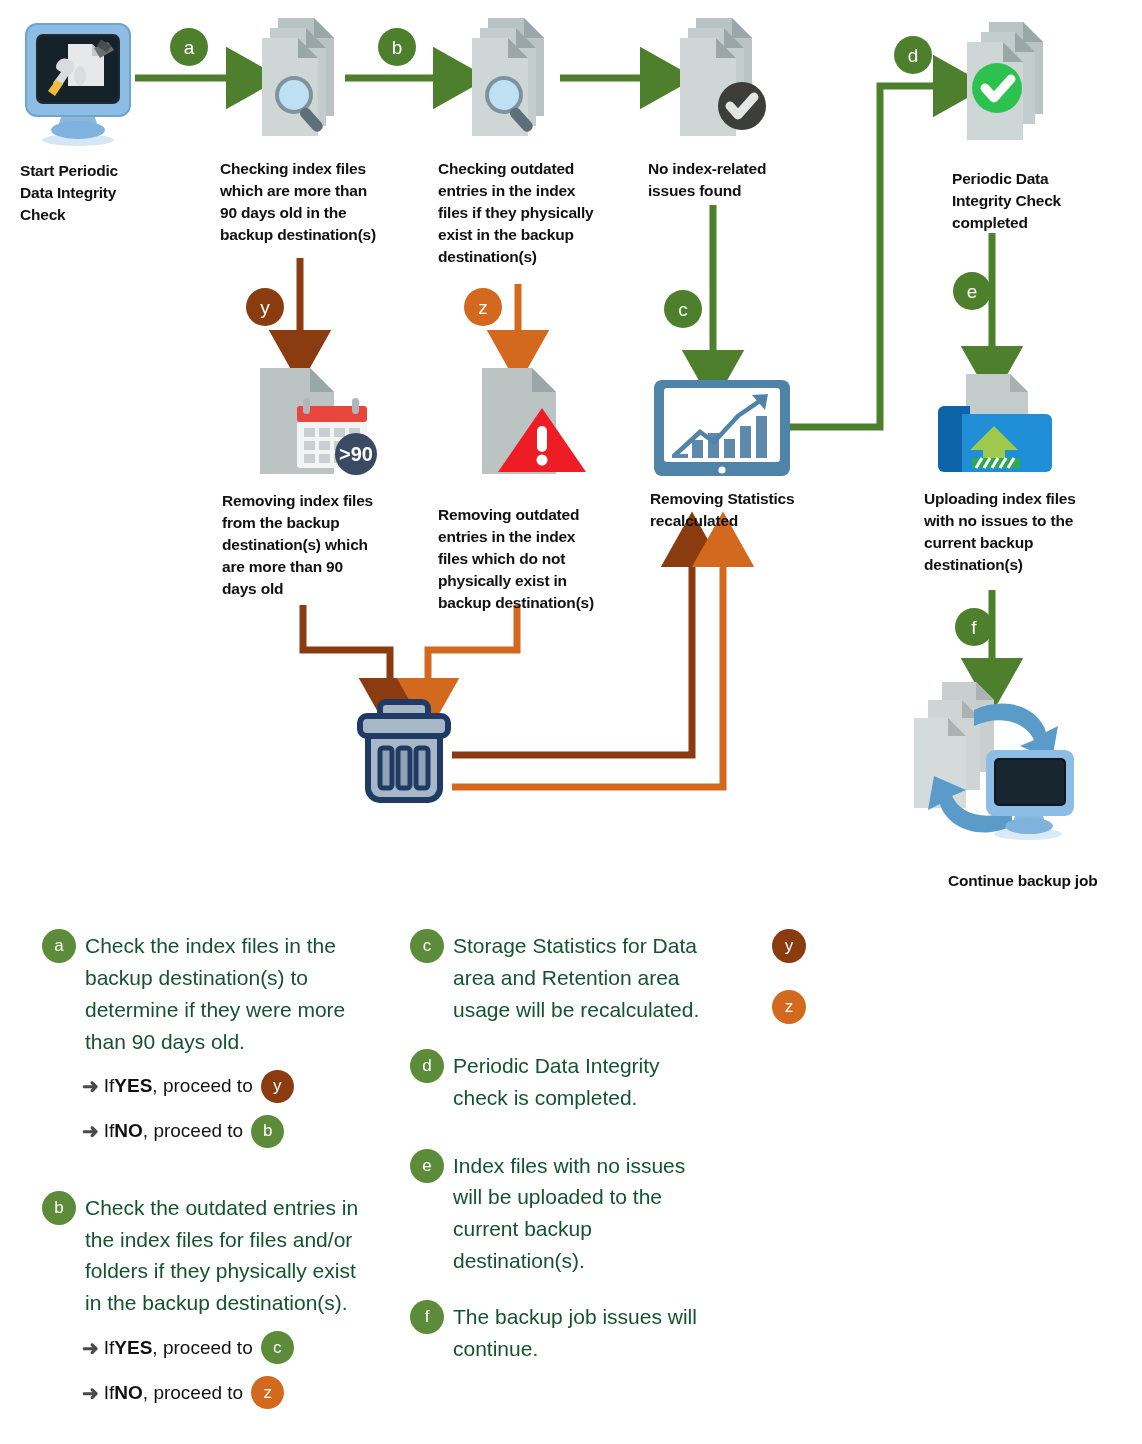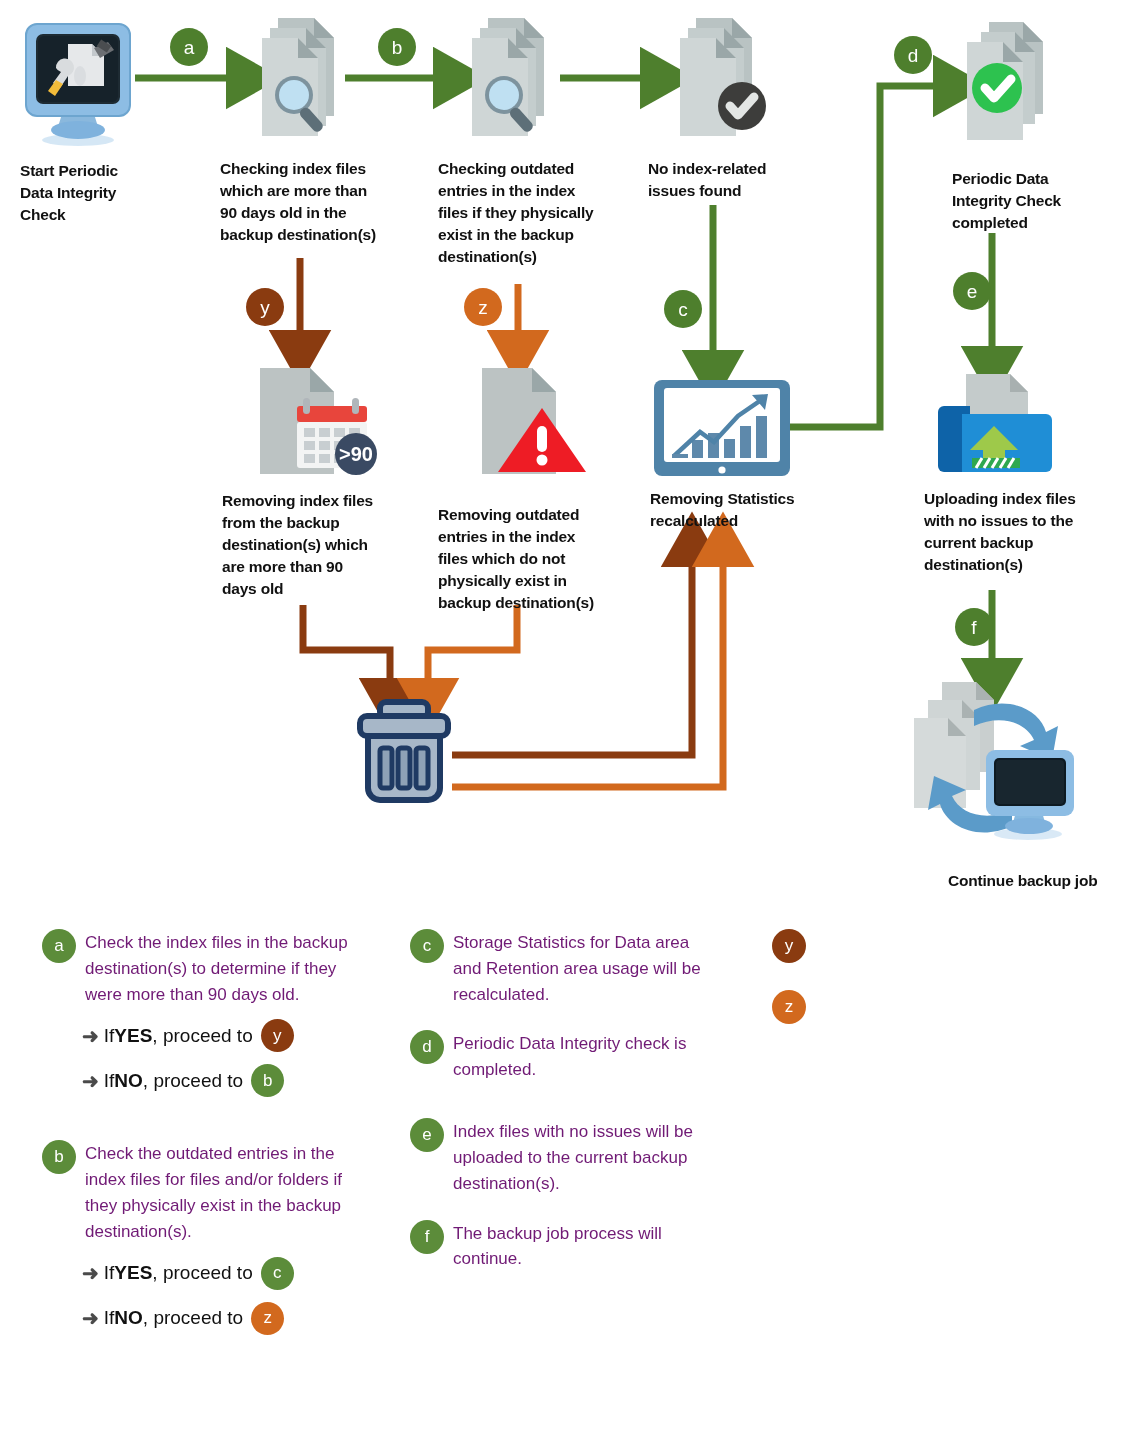--- a/index.html
+++ b/index.html
@@ -54,23 +54,23 @@
     flex: 0 0 auto;
     width: 34px; height: 34px; border-radius: 50%;
     color: #fff; font-size: 17px;
     display: flex; align-items: center; justify-content: center;
     margin-right: 9px; margin-top: 1px;
   }
   .lbadge.green  { background: #5c8c3a; }
   .lbadge.brown  { background: #8a3b10; }
   .lbadge.orange { background: #d2691e; }
   .ltext {
-    font-size: 17px;
+    font-size: 21px;
     line-height: 1.52;
-    color: #701a75;
+    color: #14532d;
     padding-top: 2px;
   }
   .sub-row {
     display: flex; align-items: center;
     margin-top: 12px; margin-left: 40px;
     font-size: 19px; color: #111;
   }
   .sub-row .arrow-gl {
     color: #4a4a4a; font-size: 20px; font-weight: bold;
     margin-right: 5px; line-height: 1;
@@ -416,21 +416,21 @@
       <div class="legend-item legend-row" style="margin-bottom:34px;">
         <div class="lbadge green">d</div>
         <div class="ltext">Periodic Data Integrity check is completed.</div>
       </div>
       <div class="legend-item legend-row" style="margin-bottom:22px;">
         <div class="lbadge green">e</div>
         <div class="ltext">Index files with no issues will be uploaded to the current backup destination(s).</div>
       </div>
       <div class="legend-item legend-row">
         <div class="lbadge green">f</div>
-        <div class="ltext">The backup job process will continue.</div>
+        <div class="ltext">The backup job issues will continue.</div>
       </div>
     </div>
 
     <div class="legend-col" style="left:772px; width:320px;">
       <div class="legend-item legend-row" style="margin-bottom:26px;">
         <div class="lbadge brown">y</div>
       </div>
       <div class="legend-item legend-row">
         <div class="lbadge orange">z</div>
       </div>

